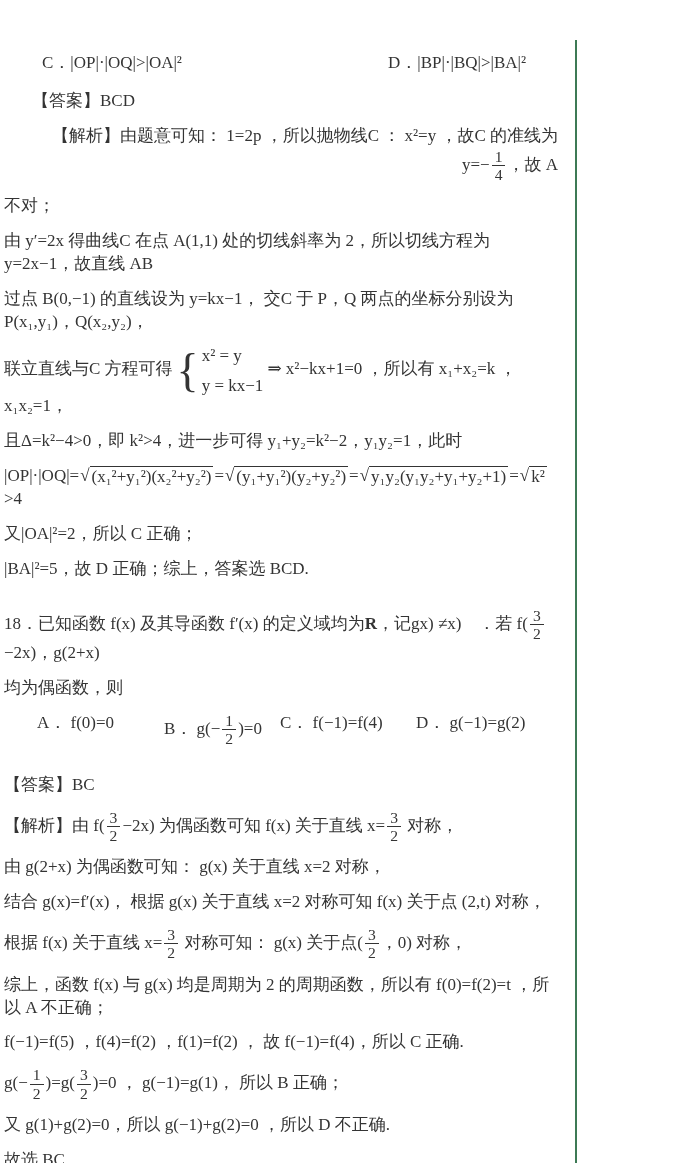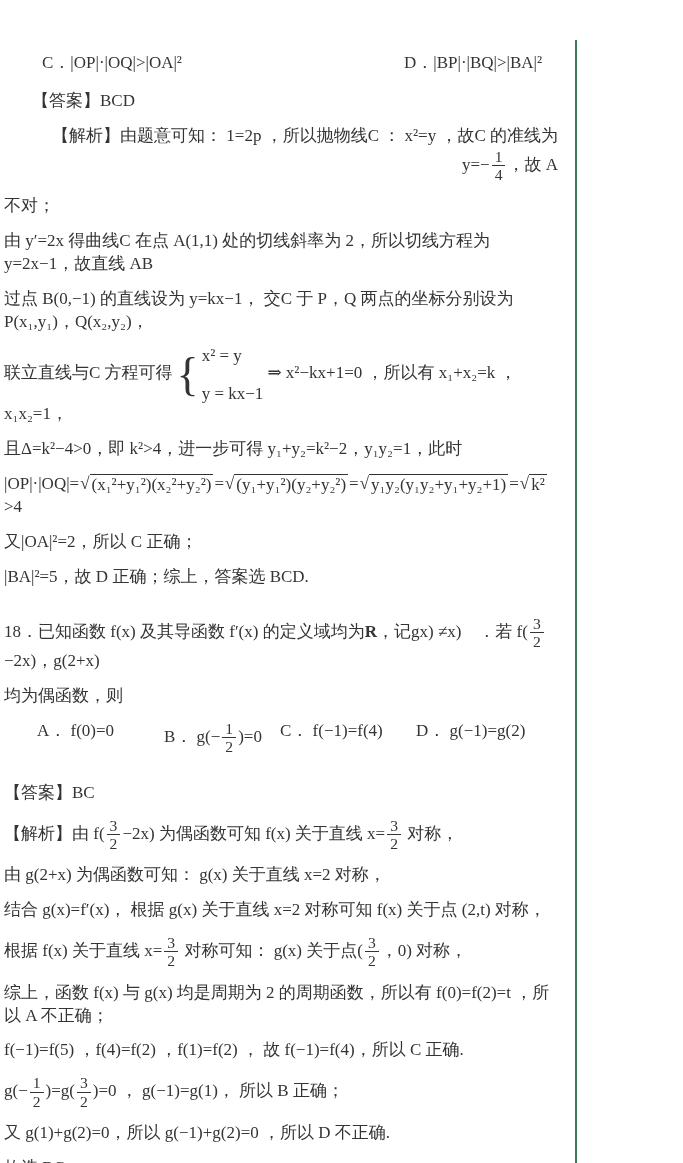--- a/index.html
+++ b/index.html
@@ -23,40 +23,40 @@
     display:inline-flex;flex-direction:column;align-items:center;
     vertical-align:middle;margin:0 2px;line-height:1.1;font-size:0.92em;
   }
   .frac .num{padding:0 3px;border-bottom:1.2px solid currentColor;}
   .frac .den{padding:0 3px;}
   .sqrt{display:inline-flex;align-items:flex-start;white-space:nowrap;margin:0 1px;}
   .sqrt .sign{line-height:1.18;}
   .sqrt .inner{border-top:1.2px solid currentColor;padding:0 2px;line-height:1.18;}
   .cases{display:inline-flex;align-items:center;vertical-align:middle;margin:0 4px;}
   .cases .brace{font-size:46px;line-height:0.95;font-weight:400;margin-right:3px;}
-  .cases .rows{display:flex;flex-direction:column;row-gap:18px;line-height:1.15;}
+  .cases .rows{display:flex;flex-direction:column;row-gap:10px;line-height:1.15;}
   .vec{position:relative;display:inline-block;margin:0 2px;padding-top:2px;}
   .vec::before{
     content:"\2192";position:absolute;top:-0.8em;left:50%;
     transform:translateX(-50%);font-size:0.7em;
   }
   .section-heading{
     font-family:"Liberation Sans","DejaVu Sans",sans-serif;
     font-weight:bold;font-size:17.5px;color:#1d4ed8;
   }
   .b{font-weight:bold;}
 </style>
 </head>
 <body>
 
 <div class="page">
   <div id="doc">
       <div class="block row h1">
         <span class="col" style="left: 38px;"><span>C．|OP|·|OQ|&gt;|OA|²</span></span>
-        <span class="col" style="left: 400px;"><span>D．|BP|·|BQ|&gt;|BA|²</span></span>
+        <span class="col" style="left: 384px;"><span>D．|BP|·|BQ|&gt;|BA|²</span></span>
       </div>
       <div class="block para" style="margin-left: 28px;"><span>【答案】BCD</span></div>
       <div class="block para" style="margin-left: 28px; text-align: right;"><span>【解析】由题意可知： 1=2p ，所以抛物线C ： x²=y ，故C 的准线为 y=−</span><span class="frac">
           <span class="num">1</span>
           <span class="den">4</span>
         </span><span>，故 A</span></div>
       <div class="block para"><span>不对；</span></div>
       <div class="block para"><span>由 y′=2x 得曲线C 在点 A(1,1) 处的切线斜率为 2，所以切线方程为 y=2x−1，故直线 AB</span></div>
       <div class="block para"><span>过点 B(0,−1) 的直线设为 y=kx−1， 交C 于 P，Q 两点的坐标分别设为 P(x₁,y₁)，Q(x₂,y₂)，</span></div>
       <div class="block para"><span>联立直线与C 方程可得</span><span class="cases">

